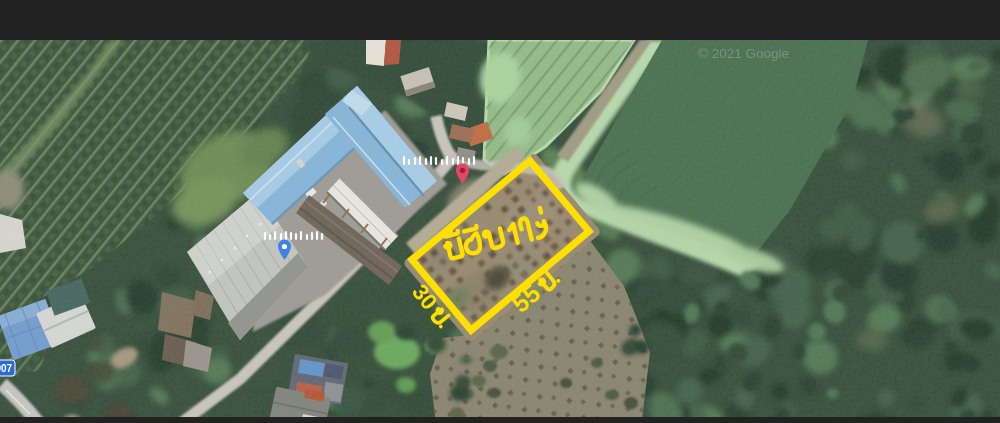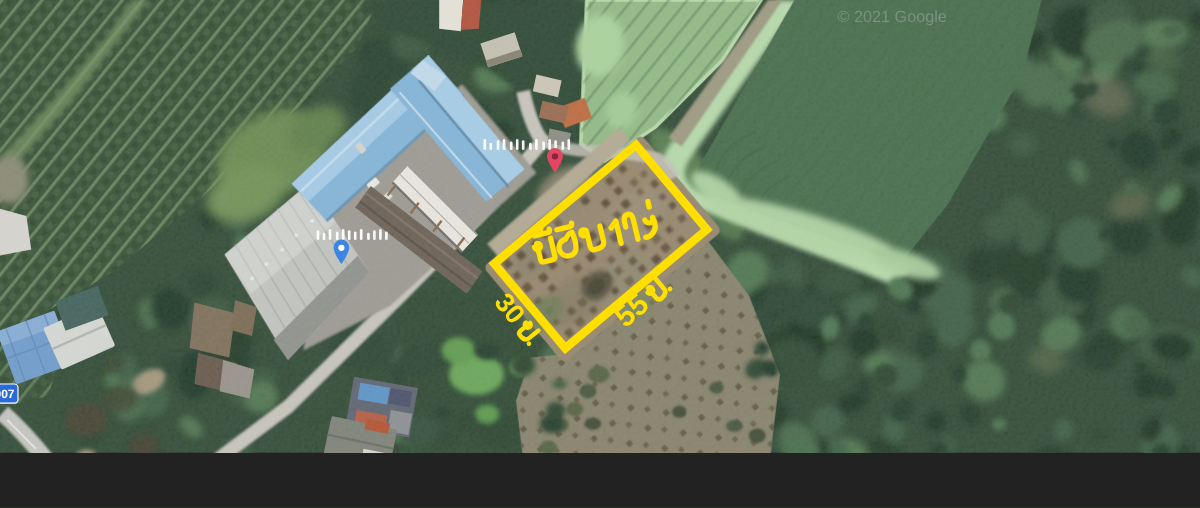--- a/index.html
+++ b/index.html
@@ -1,14 +1,14 @@
 <!DOCTYPE html>
 <html><head><meta charset="utf-8"><style>
 html,body{margin:0;padding:0;background:#222;}
-#map{width:1000px;height:377px;overflow:hidden;position:relative;font-family:"Liberation Sans",sans-serif;}
+#map{width:1000px;height:377px;overflow:hidden;position:relative;font-family:"Liberation Sans",sans-serif;margin-top:40px;}
 </style></head><body>
 
 <div id="map">
 <svg width="1000" height="423" viewBox="0 0 1000 423">
 <defs>
 <filter id="b2" x="-30%" y="-30%" width="160%" height="160%">
           <feGaussianBlur stdDeviation="2"></feGaussianBlur>
         </filter>
 <filter id="b3" x="-30%" y="-30%" width="160%" height="160%">
           <feGaussianBlur stdDeviation="3"></feGaussianBlur>

